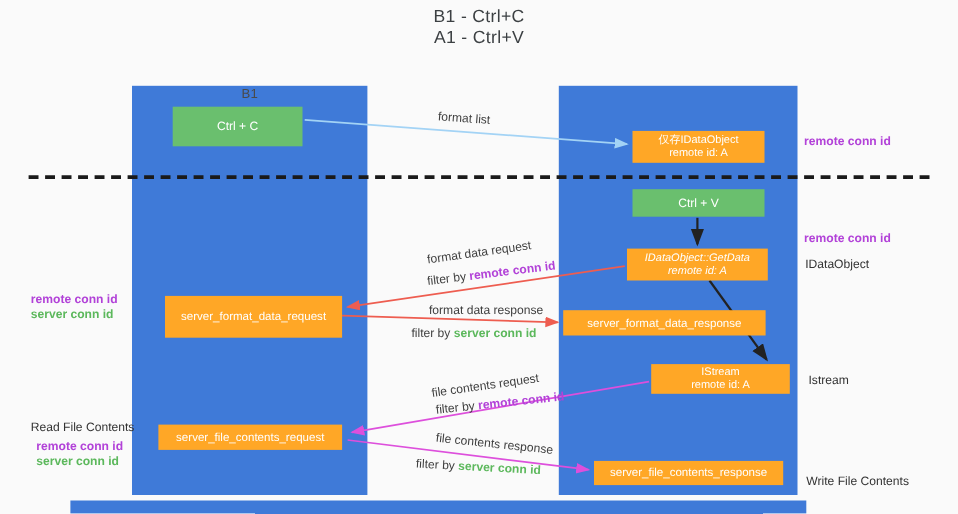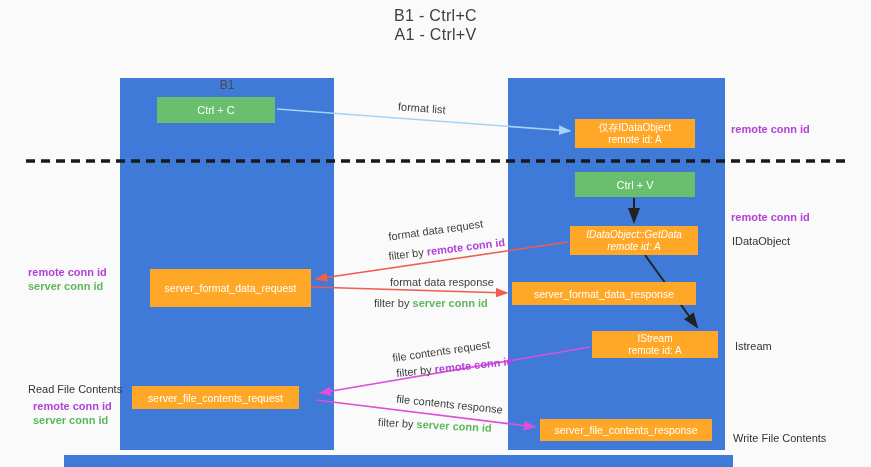--- a/index.html
+++ b/index.html
@@ -71,21 +71,21 @@
 
     <line x1="311" y1="287" x2="507" y2="293" stroke="#EE5D50" stroke-width="1.6" marker-end="url(#m-red)"></line>
 
     <line x1="645" y1="255" x2="697" y2="327" stroke="#222222" stroke-width="2" marker-end="url(#m-black)"></line>
 
     <line x1="590" y1="347" x2="320" y2="393" stroke="#DD4FDC" stroke-width="1.6" marker-end="url(#m-magenta)"></line>
 
     <line x1="316" y1="400" x2="535" y2="427" stroke="#DD4FDC" stroke-width="1.6" marker-end="url(#m-magenta)"></line>
   </svg>
 
-  <div class="node green single" style="left:157px; top:97px; width:118px; height:26px;">
+  <div class="node green single" style="left:157px; top:97px; width:118px; height:36px;">
     <span>Ctrl + C</span>
   </div>
 
   <div class="node orange" style="left:575px; top:119px; width:120px; height:29px;">
     <div class="l1">仅存IDataObject</div>
     <div class="l2">remote id: A</div>
   </div>
 
   <div class="node green single" style="left:575px; top:172px; width:120px; height:25px;">
     <span>Ctrl + V</span>
@@ -102,21 +102,21 @@
   </div>
 
   <div class="node orange small-single" style="left:150px; top:269px; width:161px; height:38px;">
     <span>server_format_data_request</span>
   </div>
 
   <div class="node orange small-single" style="left:512px; top:282px; width:184px; height:23px;">
     <span>server_format_data_response</span>
   </div>
 
-  <div class="node orange small-single" style="left:132px; top:386px; width:167px; height:23px;">
+  <div class="node orange small-single" style="left:144px; top:386px; width:167px; height:23px;">
     <span>server_file_contents_request</span>
   </div>
 
   <div class="node orange small-single" style="left:540px; top:419px; width:172px; height:22px;">
     <span>server_file_contents_response</span>
   </div>
 
   <div class="flow-label" style="left:398px; top:102px; transform:rotate(4deg);">format list</div>
 
   <div class="flow-label" style="left:388px; top:224px; transform:rotate(-8deg);">format data request</div>

